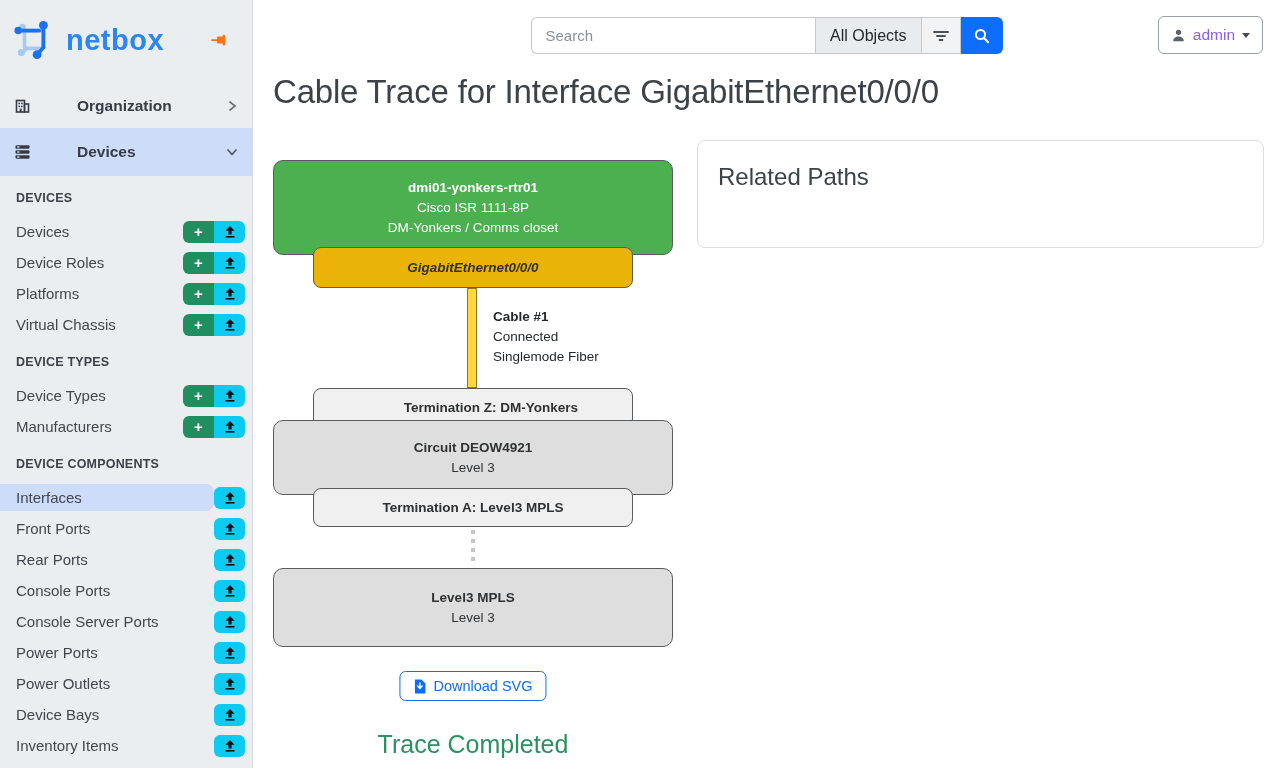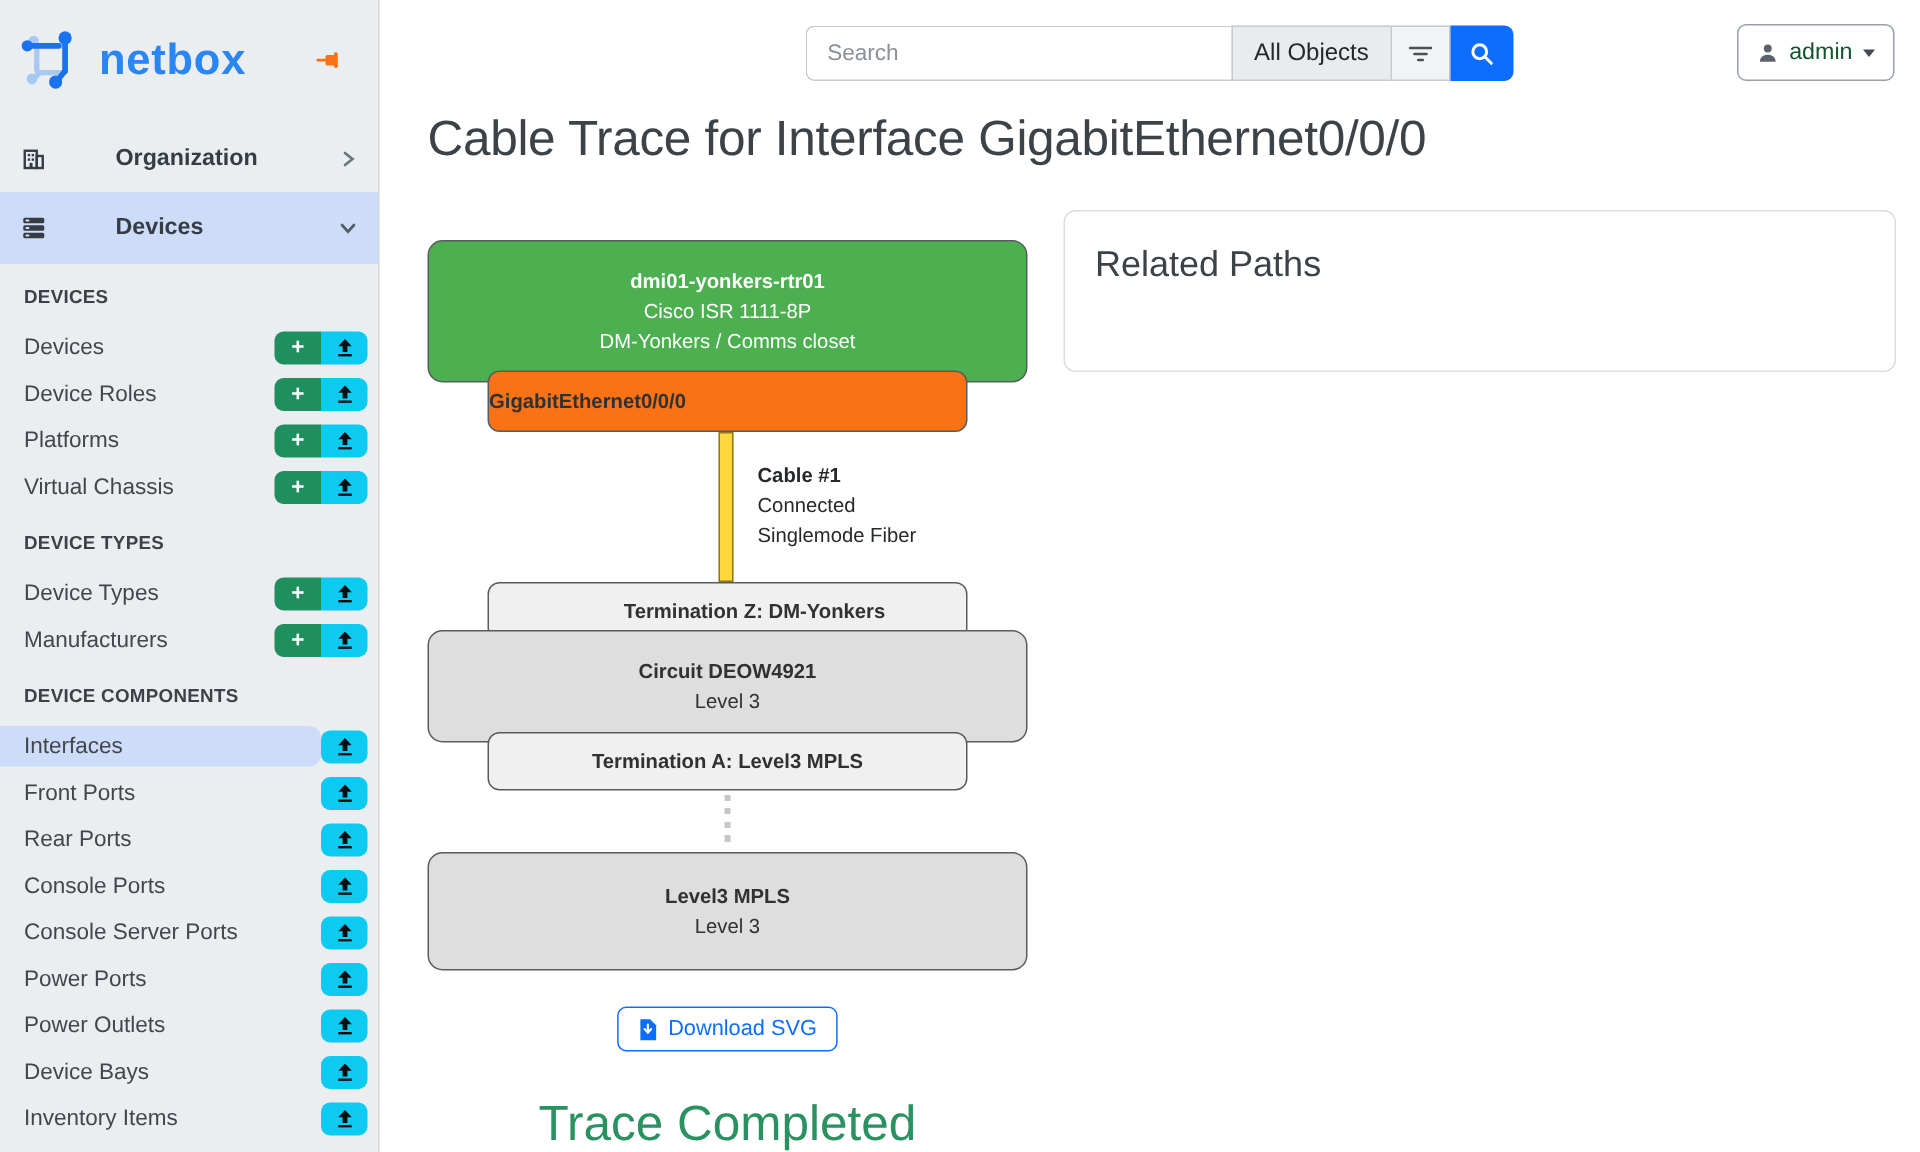--- a/index.html
+++ b/index.html
@@ -3,21 +3,21 @@
 <meta charset="utf-8">
 <style>
   * { box-sizing: border-box; margin: 0; padding: 0; }
   html,body { width:1280px; height:768px; overflow:hidden; }
   body { font-family:"Liberation Sans", sans-serif; background:#fff; color:#3a4046; }
 
   
   .app { display:flex; width:1280px; height:768px; }
   .sidebar { width:253px; min-width:253px; height:768px; background:#ebeef0;
              border-right:1px solid #d7dadd; display:flex; flex-direction:column; }
-  .content { flex:1; height:572px; position:relative; background:#fff;margin-left:12px; }
+  .content { flex:1; height:572px; position:relative; background:#fff; }
 
   
   .logo-row { height:80px; display:flex; align-items:center; padding:0 14px; }
   .wordmark { font-size:29px; font-weight:bold; color:#2a86f2; letter-spacing:.5px; margin-left:10px; }
   .pin-btn { margin-left:auto; margin-right:8px; background:none; border:none; cursor:pointer; line-height:0; }
 
   .menu { margin-top:4px; }
   .menu-item { height:44px; display:flex; align-items:center; padding:0 14px; cursor:pointer;gap:32px; }
   .menu-item.active { height:48px; background:#cddcf9; }
   .menu-item .mi-label { font-size:15.5px; font-weight:bold; color:#353c43; margin-left:14px; }
@@ -47,57 +47,57 @@
                   padding:0 14px; font-size:15px; font-family:"Liberation Sans",sans-serif; color:#343a40; outline:none; }
   .search-input::placeholder { color:#8a9097; }
   .scope-seg { background:#e9ecef; border:1px solid #c6cacd; border-right:none; color:#23282d;
                font-size:16px; display:flex; align-items:center; padding:0 14px; cursor:pointer; }
   .filter-seg { background:#f1f3f5; border:1px solid #c6cacd; width:40px; display:flex;
                 align-items:center; justify-content:center; cursor:pointer; }
   .search-btn { background:#0d6efd; border:none; width:42px; border-radius:0 6px 6px 0;
                 display:flex; align-items:center; justify-content:center; cursor:pointer; }
   .user-btn { position:absolute; right:17px; top:16px; height:38px; padding:0 12px;
               background:#fff; border:1px solid #98a0a8; border-radius:6px; display:flex;
-              align-items:center; gap:7px; font-size:15.5px; color:#14532d; cursor:pointer; }
+              align-items:center; gap:7px; font-size:15.5px; color:#8b5cf6; cursor:pointer; }
   .caret-down { width:0; height:0; border-left:4.5px solid transparent; border-right:4.5px solid transparent;
                 border-top:5px solid #444b52; }
 
   
   .page-title { font-size:33px; font-weight:normal; color:#3b4248; margin:3px 0 29px 20px; letter-spacing:-.2px; }
   .main-row { display:flex; padding:0 16px 0 20px; }
 
   
   .diagram-col { width:400px; min-width:400px; }
   .diagram { position:relative; width:400px; height:628px; margin-top:20px; }
   .tbox { position:absolute; border:1.5px solid #595c5f; text-align:center; }
   .tbox .bt { font-weight:bold; font-size:13.5px; }
   .tbox .st { font-size:13.5px; }
   .box-device { left:0; top:0; width:400px; height:95px; background:#4caf50; color:#fff;
                 border-radius:10px; padding-top:17px; line-height:20px; }
-  .box-iface { left:40px; top:87px; width:320px; height:41px; background:#f97316; color:#2f3133;
-               border-radius:8px; display:flex; align-items:center; justify-content:flex-start; }
+  .box-iface { left:40px; top:87px; width:320px; height:41px; background:#eab308; color:#2f3133;
+               border-radius:8px; display:flex; align-items:center; justify-content:center;font-style:italic; }
   .cable-line { position:absolute; left:194px; top:128px; width:10px; height:100px;
                 background:#ffd83d; border:1px solid rgba(0,0,0,.45); }
   .cable-text { position:absolute; left:220px; top:147px; text-align:left; line-height:20px;
                 font-size:13.5px; color:#26292c; }
   .box-termz { left:40px; top:228px; width:320px; height:39px; background:#f0f0f0; color:#2f3133;
                border-radius:8px; display:flex; align-items:center; justify-content:center;padding-left:36px; }
   .box-circuit { left:0; top:260px; width:400px; height:75px; background:#dedede; color:#2f3133;
                  border-radius:10px; padding-top:17px; line-height:20px; }
   .box-terma { left:40px; top:328px; width:320px; height:39px; background:#f0f0f0; color:#2f3133;
                border-radius:8px; display:flex; align-items:center; justify-content:center; }
   .dotted-line { position:absolute; left:198px; top:370px; width:4px; height:36px;
                  background:repeating-linear-gradient(180deg,#c3c7cb 0 4px,transparent 4px 9px); }
   .box-mpls { left:0; top:408px; width:400px; height:79px; background:#dedede; color:#2f3133;
               border-radius:10px; padding-top:19px; line-height:20px; }
   .dl-btn { position:absolute; left:50%; top:511px; transform:translateX(-50%);
             display:flex; align-items:center; gap:7px; background:#fff; border:1px solid #0d6efd;
             border-radius:6px; color:#0d6efd; font-size:14.5px; padding:6px 13px; cursor:pointer; white-space:nowrap; }
   .trace-done { position:absolute; left:0; top:570px; width:100%; text-align:center;
-                font-size:33px; color:#2a9161; }
+                font-size:25px; color:#2a9161; }
 
   
   .paths-card { flex:1; margin-left:24px; border:1px solid #dbdee1; border-radius:8px;
                 padding:16px 16px 34px 16px; align-self:flex-start; }
   .paths-title { font-size:24px; font-weight:normal; color:#3b4248; margin:6px 0 22px 4px; }
   .paths-table { width:100%; border-collapse:collapse; }
   .paths-table th { text-align:left; font-size:15px; color:#2f3437; padding:0 4px 10px 4px;
                     border-bottom:2px solid #343a40; }
   .paths-table td { font-size:15px; color:#6b7480; padding:12px 4px; border-bottom:1px solid #e4e6e8; }
   .col-origin { width:24%; } .col-dest { width:40%; } .col-seg { width:36%; }

